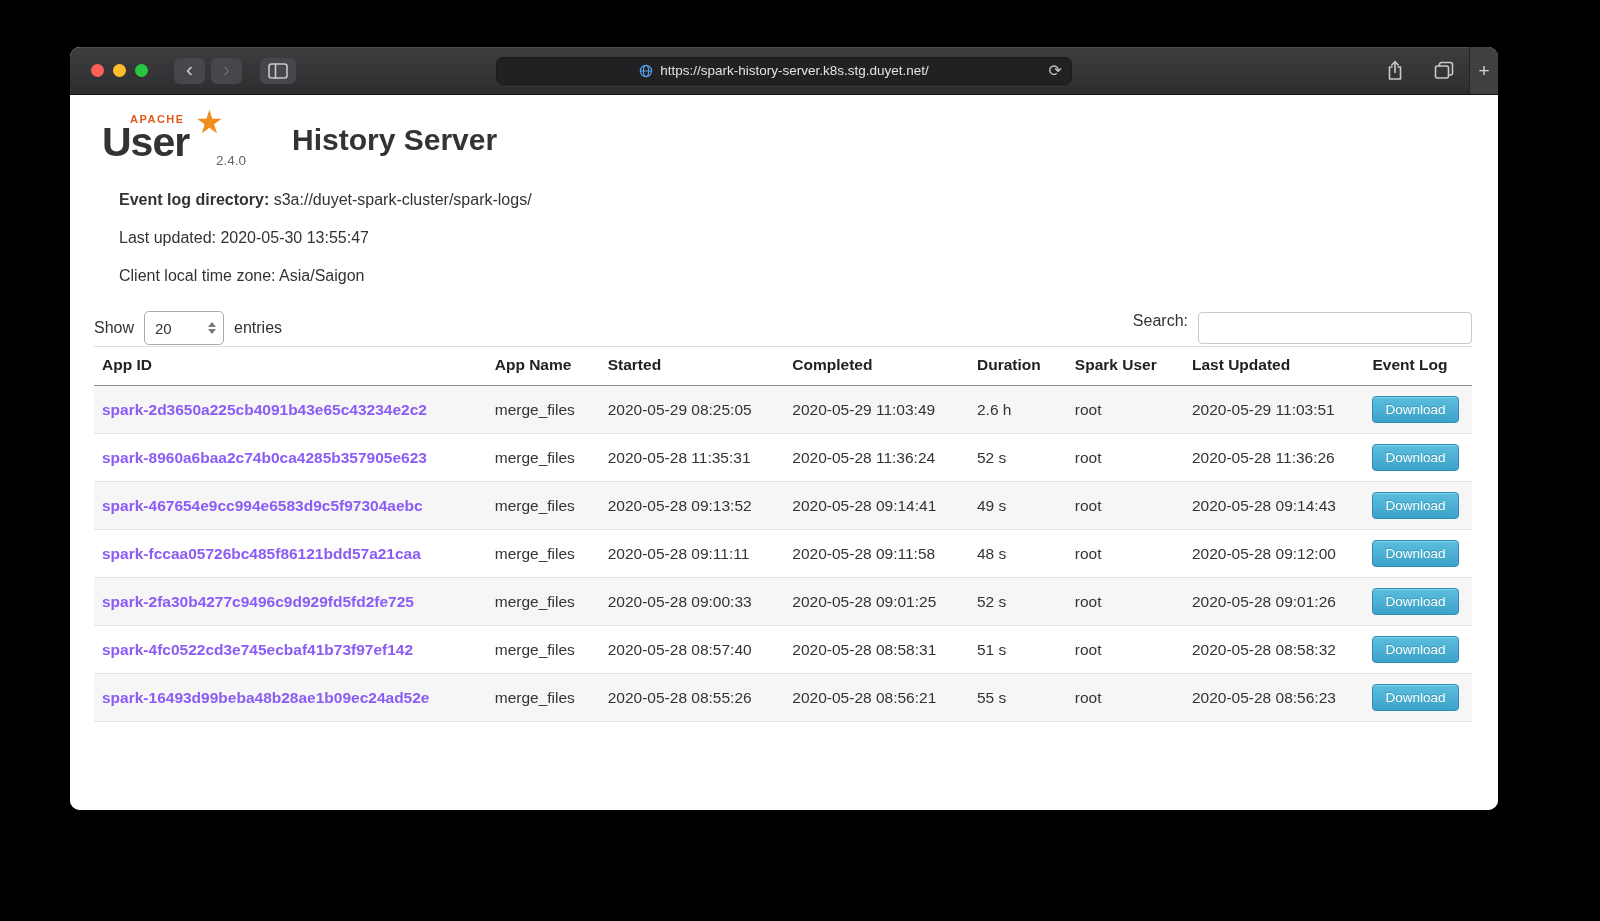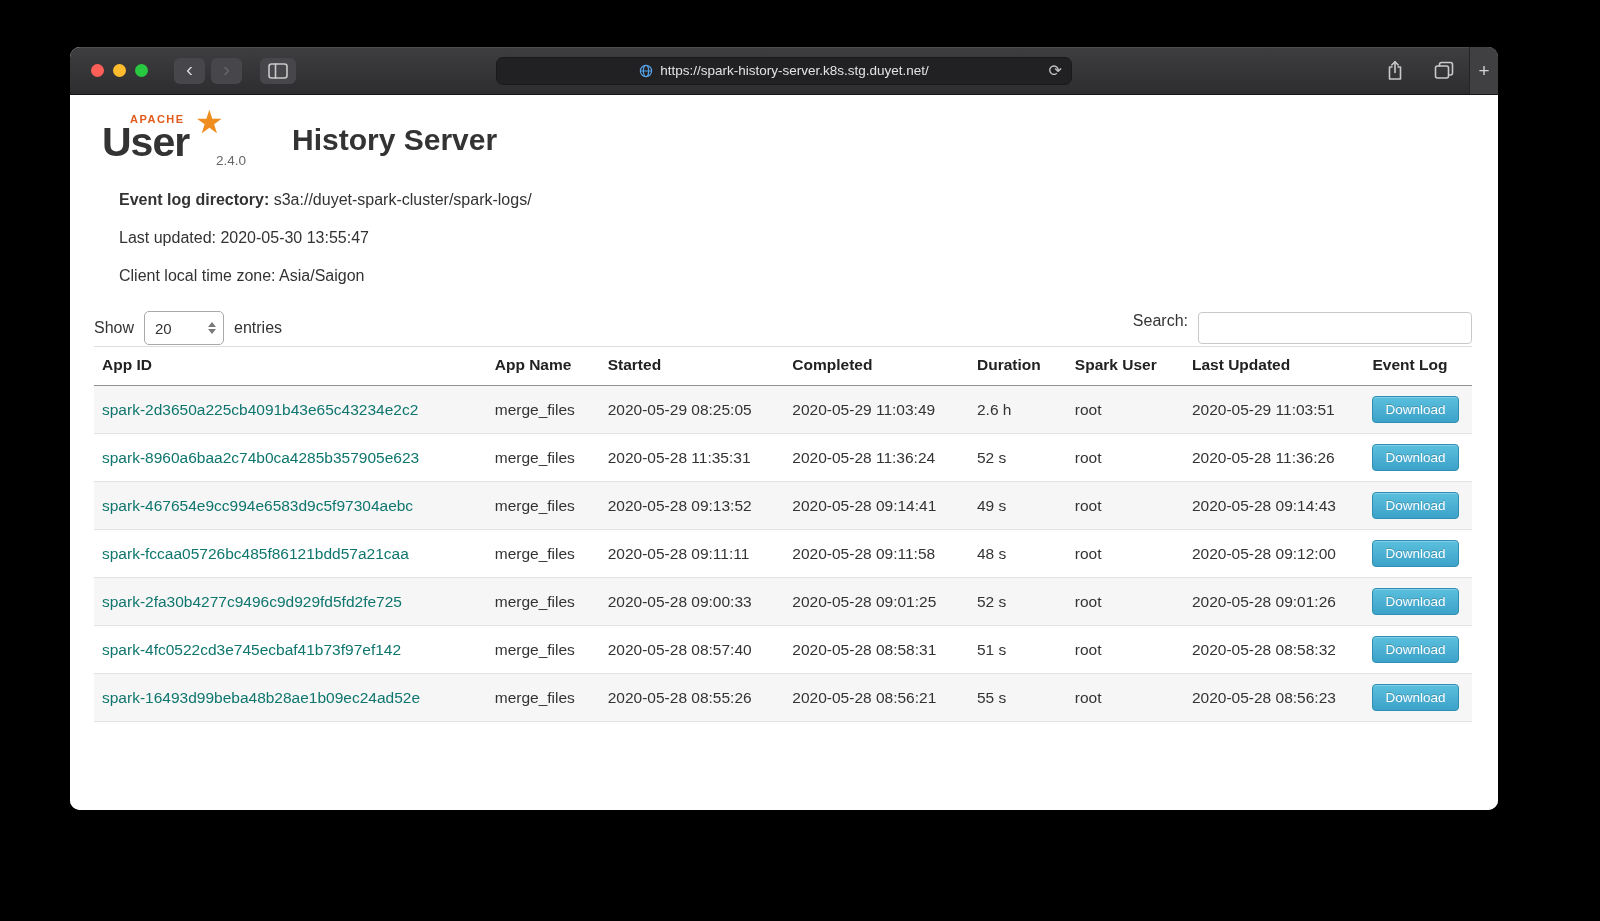--- a/index.html
+++ b/index.html
@@ -90,21 +90,21 @@
     border: 1px solid #c9c9c9; border-radius: 4px; padding: 0 8px; font-size: 15px;
   }
 
   table.apps { width: 100%; border-collapse: collapse; margin-top: 1px; font-size: 15.5px; }
   table.apps th {
     text-align: left; font-weight: bold; color: #222;
     padding: 9px 8px 11px 8px; border-top: 1px solid #ddd; border-bottom: 1px solid #929292;
   }
   table.apps td { padding: 10px 8px; border-bottom: 1px solid #e3e3e3; color: #333; }
   table.apps tbody tr:nth-child(odd) { background: #f6f6f6; }
-  table.apps a { color: #0f766e; text-decoration: none; }
+  table.apps a { color: #8b5cf6; text-decoration: none; font-weight: bold; }
 
   .download-btn {
     display: inline-block; padding: 5px 12px; font-size: 13.5px; color: #fff;
     background: linear-gradient(#5bc0de, #3ca2c9); border: 1px solid #2f8fb3;
     border-radius: 4px; text-shadow: 0 -1px 0 rgba(0,0,0,0.2);
     box-shadow: inset 0 1px 0 rgba(255,255,255,0.25);
   }
 
   col.c-appid { width: 28.5%; } col.c-name { width: 8.2%; } col.c-start { width: 13.4%; }
   col.c-done { width: 13.4%; } col.c-dur { width: 7.1%; } col.c-user { width: 8.5%; }

